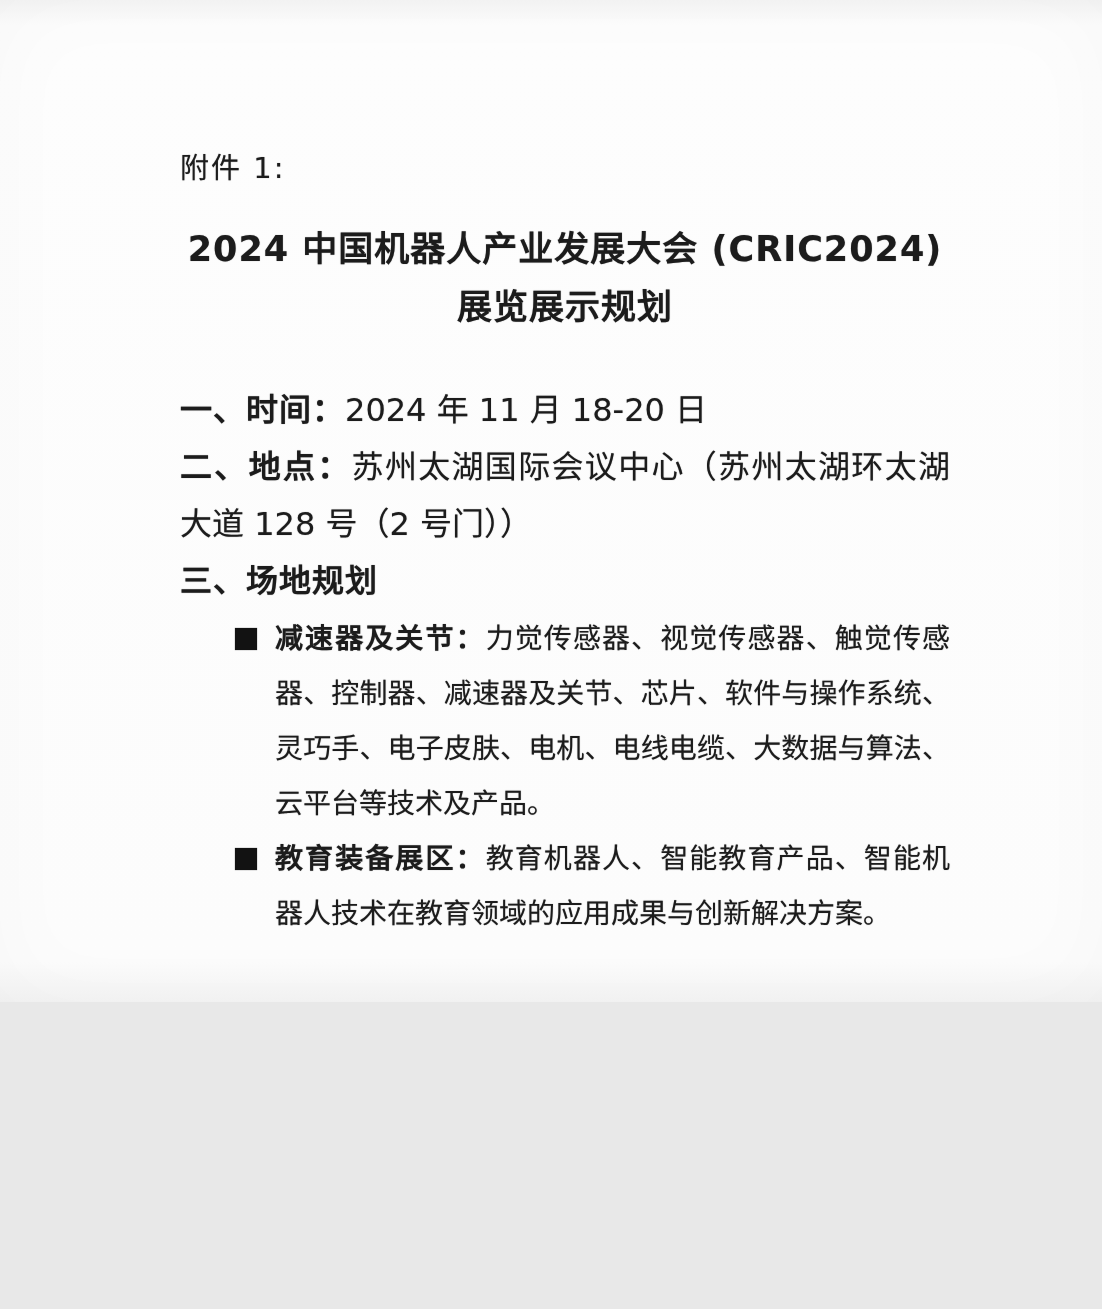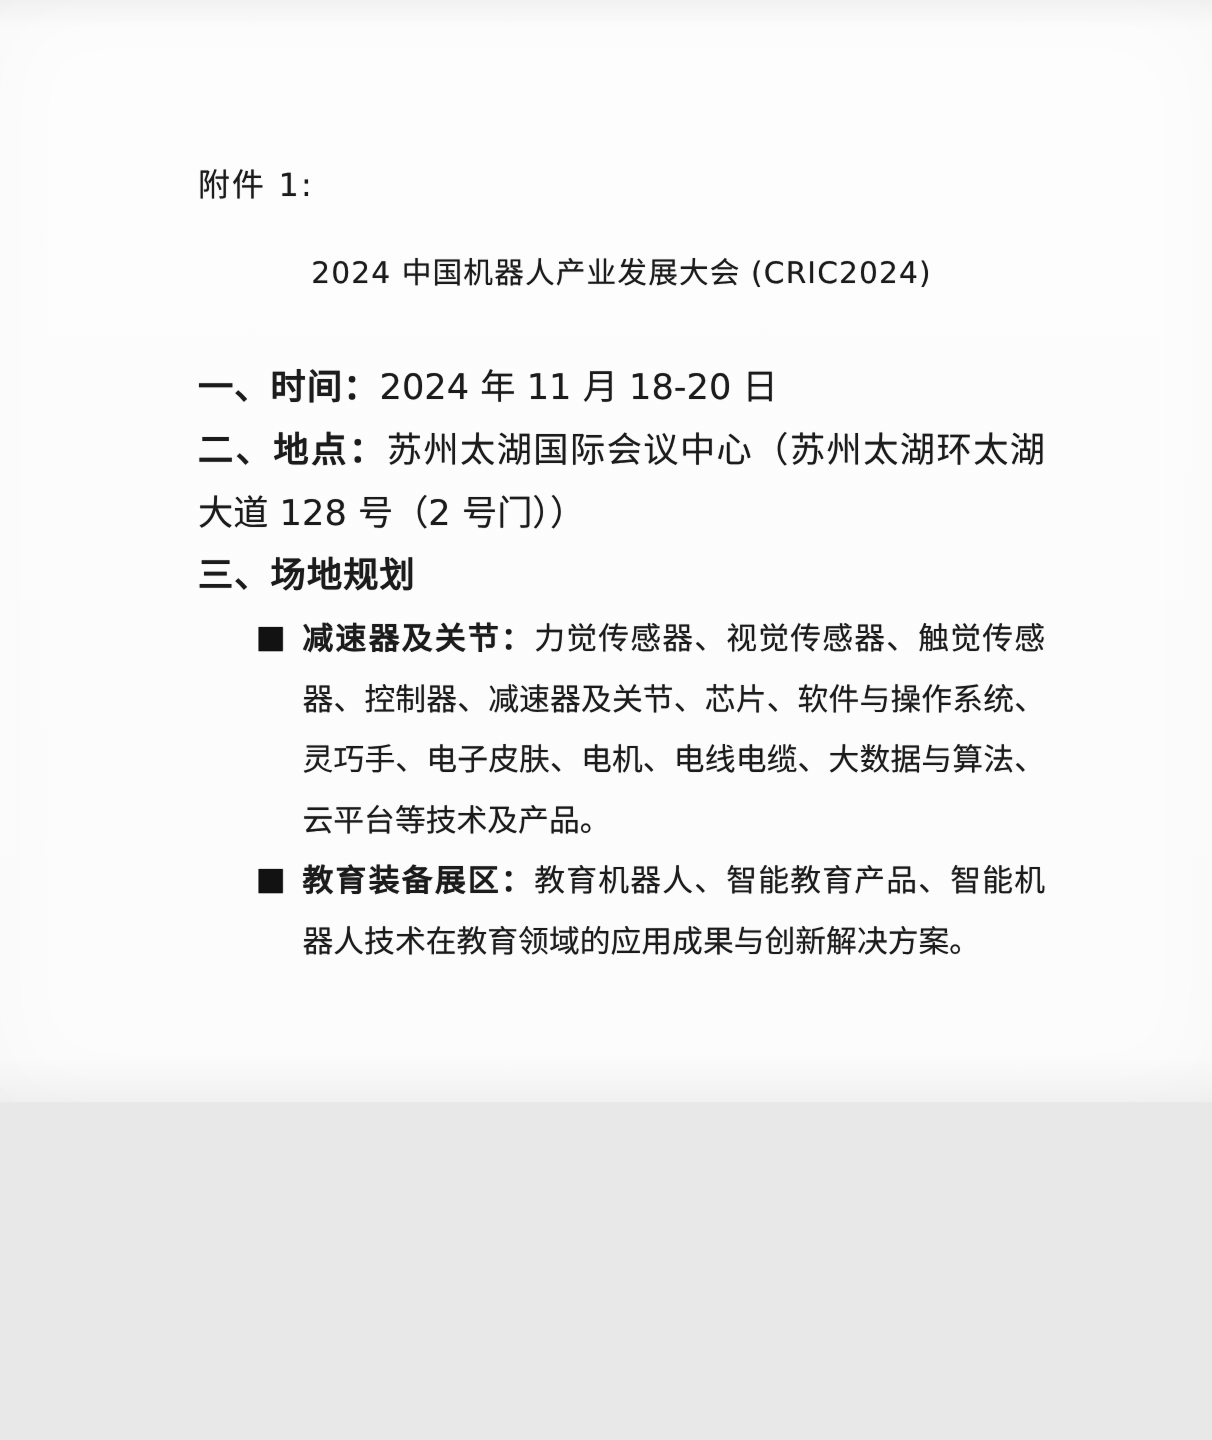--- a/index.html
+++ b/index.html
@@ -28,23 +28,23 @@
     font-size: 29px;
     line-height: 40px;
     font-weight: 400;
     letter-spacing: 2px;
   }
   .doc-title {
     margin-top: 32px;
     text-align: center;
   }
   .doc-title .t-line {
-    font-size: 27px;
+    font-size: 35px;
     line-height: 58px;
-    font-weight: 400;
+    font-weight: 700;
     letter-spacing: 1px;
   }
   .sections {
     margin-top: 46px;
   }
   .section-line {
     font-size: 32px;
     line-height: 57px;
     text-align: justify;
   }
@@ -87,20 +87,21 @@
 </style>
 </head>
 <body>
 
 <div class="page">
 
   <div class="attachment-label scan-text">附件 1:</div>
 
   <div class="doc-title">
     <div class="t-line scan-text">2024 中国机器人产业发展大会 (CRIC2024)</div>
+    <div class="t-line scan-text">展览展示规划</div>
   </div>
 
   <div class="sections">
     <div class="section-line scan-text">
       <span class="sec-label">一、时间：</span><span>2024 年 11 月 18-20 日</span>
     </div>
     <div class="section-line scan-text">
       <span class="sec-label">二、地点：</span><span>苏州太湖国际会议中心（苏州太湖环太湖大道 128 号（2 号门））</span>
     </div>
     <div class="section-line scan-text">

